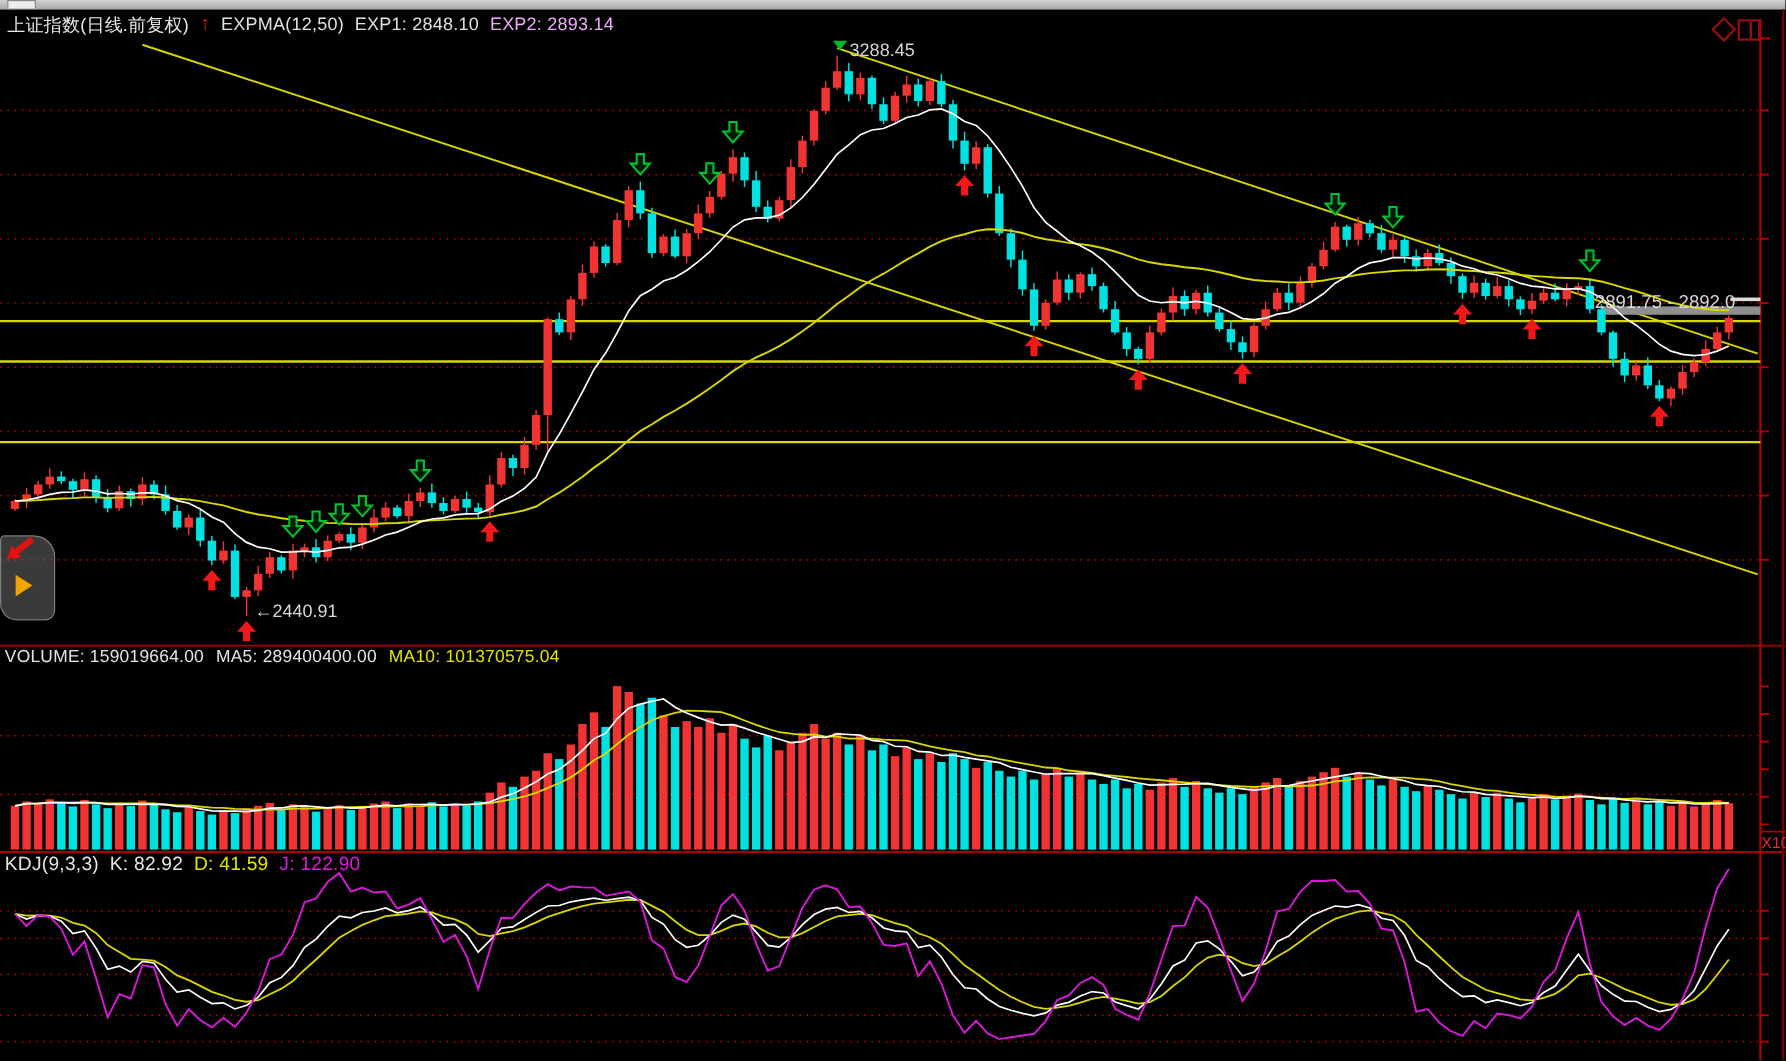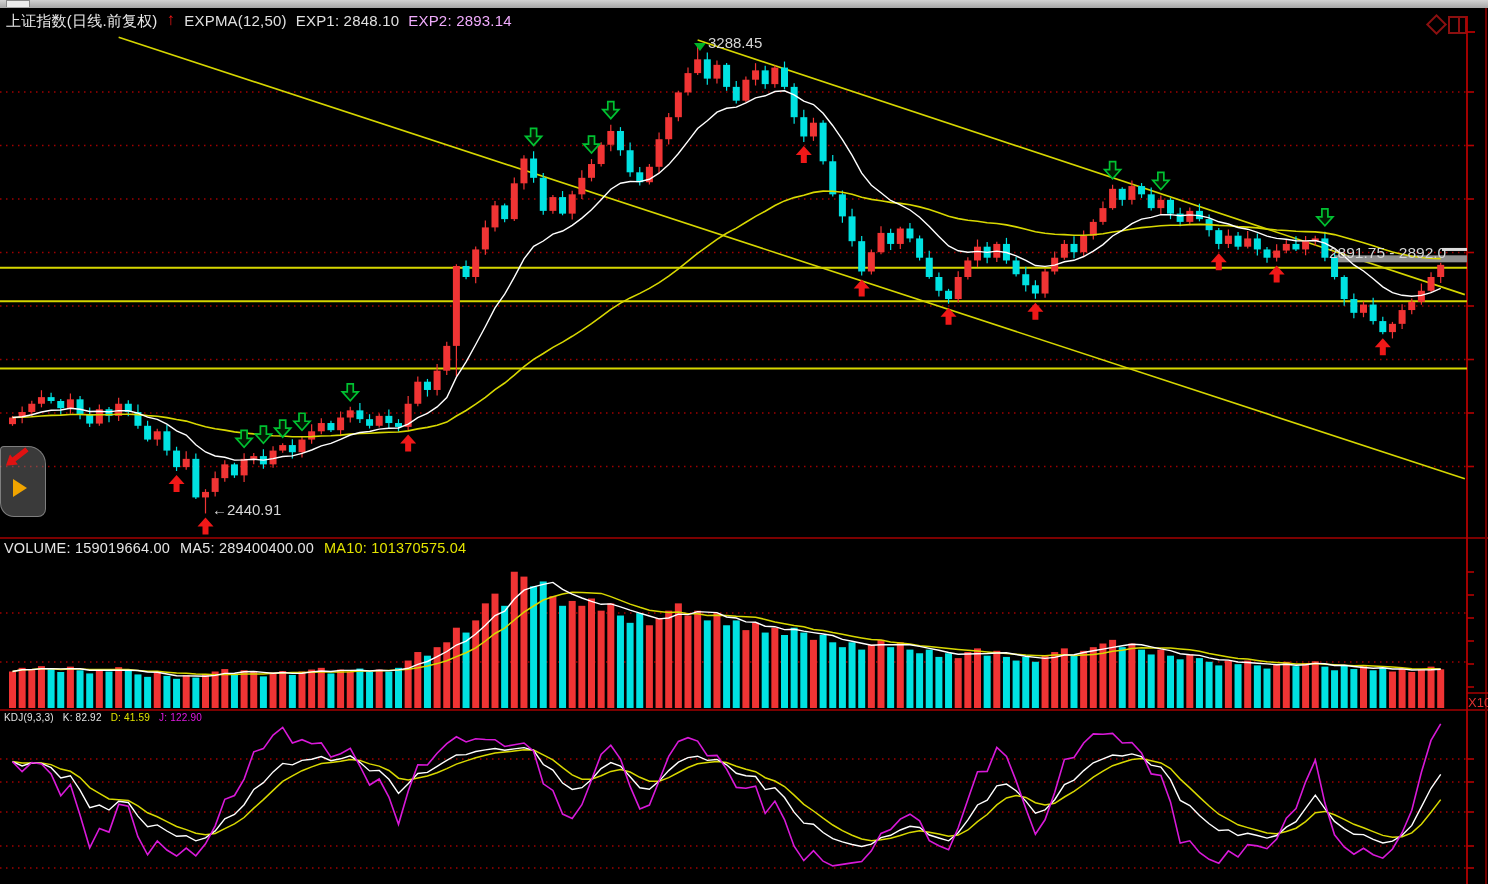--- a/index.html
+++ b/index.html
@@ -12,26 +12,26 @@
   .hdr{z-index:7;display:flex;align-items:flex-start;white-space:nowrap;letter-spacing:.2px}
   #main-header{left:6px;top:12px;font-size:15px;gap:9px}
   #main-header .sym{color:#e8e8e8}
   #main-header .arrow{color:#f21616;font-weight:bold;font-size:17px;line-height:15px}
   #main-header .ind{color:#e0e0e0}
   #main-header .e1{color:#e0e0e0}
   #main-header .e2{color:#f0abfc}
   #vol-header{left:4px;top:540px;font-size:14.5px;gap:10px}
   #vol-header .w{color:#e4e4e4}
   #vol-header .y{color:#e3e300}
-  #kdj-header{left:4px;top:712px;font-size:10px;gap:9px}
+  #kdj-header{left:4px;top:712px;font-size:16px;gap:9px}
   #kdj-header .w{color:#e4e4e4}
   #kdj-header .y{color:#e3e300}
   #kdj-header .m{color:#e019e0}
   .note{z-index:5;color:#d6d6d6;font-size:15px;white-space:nowrap}
-  #peak-label{left:694px;top:34px;display:flex;align-items:flex-end;gap:2px}
+  #peak-label{left:694px;top:34px;display:flex;align-items:flex-start;gap:2px}
   #peak-label .gmark{width:0;height:0;border-left:6px solid transparent;border-right:6px solid transparent;border-top:8px solid #00b428;display:inline-block}
   #trough-label{left:212px;top:501px}
   #range-label{left:1329px;top:244px;font-size:15.5px}
   #xmult{left:1468px;top:695px;color:#e03030;font-size:13px;z-index:5}
   #icons{z-index:7}
   #icon-diamond{left:1429px;top:17px;width:11px;height:11px;border:2px solid #8c1010;transform:rotate(45deg)}
   #icon-panes{left:1448px;top:16px;width:15px;height:14px;border:2px solid #8c1010}
   #icon-panes .divline{position:absolute;left:8px;top:0;width:2px;height:14px;background:#8c1010}
   #left-widget{left:0;top:446px;width:44px;height:69px;background:rgba(128,128,128,.45);
     border:1px solid rgba(210,210,210,.45);border-radius:4px 18px 8px 14px;z-index:6}

